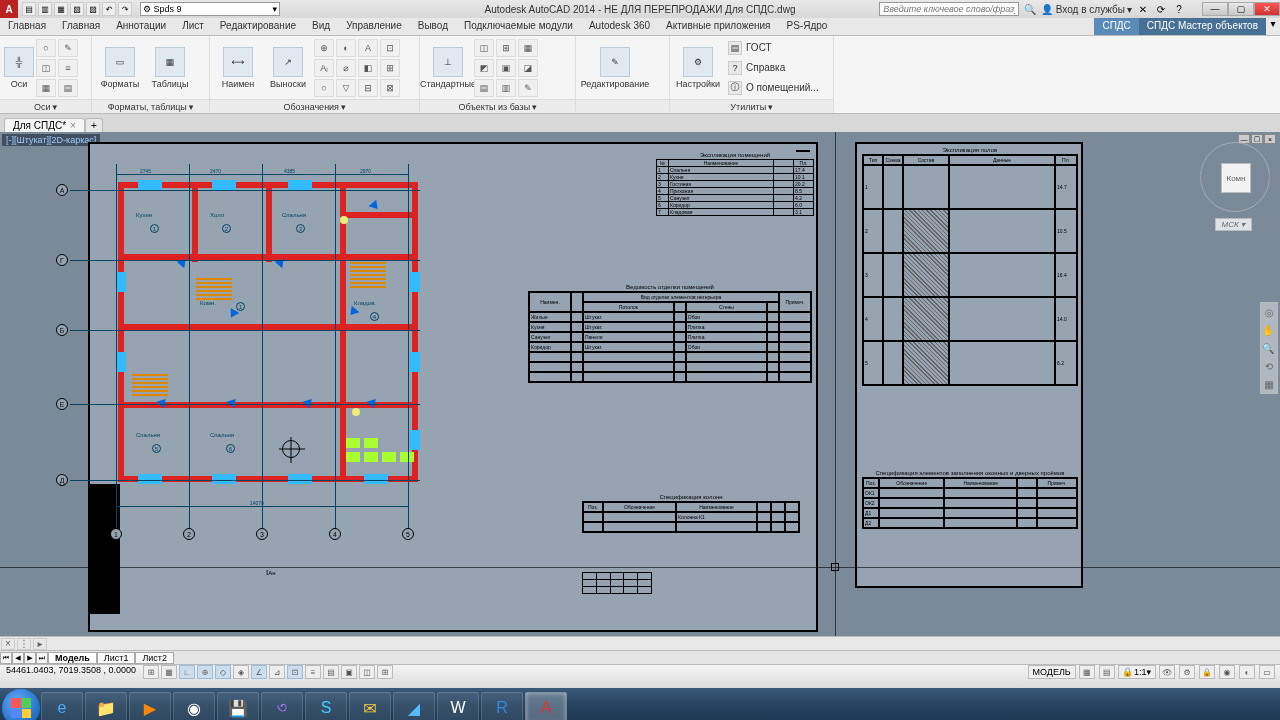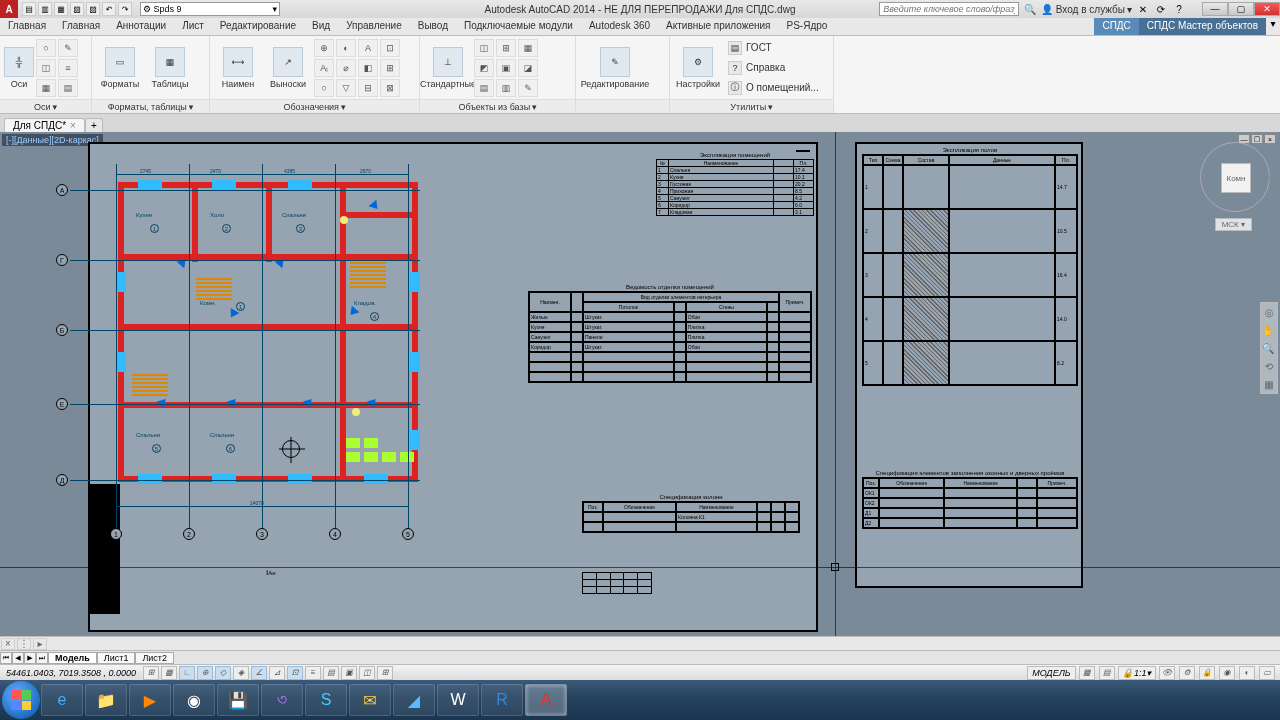--- a/index.html
+++ b/index.html
@@ -87,39 +87,39 @@
 
 .crosshair-h { position:absolute; top:435px; left:0; width:100%; height:1px; background:rgba(0,0,0,.6);}
 .crosshair-v { position:absolute; left:835px; top:0; width:1px; height:100%; background:rgba(0,0,0,.6);}
 .crosshair-box { position:absolute; top:431px; left:831px; width:8px; height:8px; border:1px solid #000;}
 
 
 .navcube { position: absolute; right: 10px; top: 10px; width: 70px; height: 70px; }
 .navcube .ring { width: 70px; height: 70px; border: 1px solid #aab; border-radius: 50%; position: relative; }
 .navcube .face { position: absolute; left: 20px; top: 20px; width: 30px; height: 30px; background: #f2f2f2; border: 1px solid #bbb; display: flex; align-items: center; justify-content: center; font-size: 8px; color: #666; }
 .navcube .dir { position: absolute; font-size: 8px; color: #888; }
-.wcs { position:absolute; right: 28px; top: 86px; font-size: 8px; background: #dfe3e8; border: 1px solid #bbb; padding: 1px 6px; color:#666;}
+.wcs { position:absolute; right: 28px; top: 86px; font-size: 8px; background: #dfe3e8; border: 1px solid #bbb; padding: 1px 6px; color:#666;font-style:italic;}
 .viewtools { position:absolute; right:2px; top:170px; width:18px; background: rgba(230,230,230,.5); border:1px solid #bbb; display:flex; flex-direction:column;}
 .viewtools .vt { height:18px; display:flex; align-items:center; justify-content:center; font-size:10px; color:#666;}
 .mini-winbtns { position:absolute; right:4px; top:2px; display:flex; gap:1px;}
 .mini-winbtns span{width:12px;height:10px;background:#ccc;border:1px solid #888;font-size:7px;display:flex;align-items:center;justify-content:center;}
 
 
 .cmdline-area { height: 14px; background: #e8e8e8; display: flex; align-items: center; font-size: 10px; border-top:1px solid #bbb;}
 .cmdline-area .cbtn { width: 14px; height: 12px; display:flex; align-items:center; justify-content:center; color:#666; border:1px solid #ccc; margin:0 1px;}
 .cmdline-area input { flex: 1; border: 1px solid #ccc; height: 12px; font-size: 10px; font-style: italic; color: #999; padding: 0 3px; background:#fff;}
 
 
 .layout-tabs { height: 14px; background: #e4e4e4; display: flex; align-items: center; font-size: 9px; border-top:1px solid #bbb;}
 .layout-tabs .nav { width: 12px; height: 12px; border: 1px solid #aaa; background: #f4f4f4; display: flex; align-items: center; justify-content: center; font-size: 7px;}
 .layout-tabs .ltab { padding: 0 6px; border: 1px solid #aaa; background: #f8f8f8; height: 12px; display:flex; align-items:center;}
 .layout-tabs .ltab.active { background: #fff; font-weight: bold; }
 
 
-.statusbar { height: 16px; background: linear-gradient(#f4f4f4,#dcdcdc); display: flex; align-items: center; font-size: 9px; border-top: 1px solid #bbb; font-style: italic; }
+.statusbar { height: 24px; background: linear-gradient(#f4f4f4,#dcdcdc); display: flex; align-items: flex-start; font-size: 9px; border-top: 1px solid #bbb; }
 .statusbar .coords { padding: 0 6px; }
 .statusbar .sbtn { width: 16px; height: 14px; border: 1px solid #bbb; background: #eee; margin: 0 1px; display:flex; align-items:center; justify-content:center; font-size:8px; color:#555;}
 .statusbar .sbtn.blue { background:#cde; border-color:#9bd;}
 .statusbar .spacer { flex: 1; }
 .statusbar .rcluster { display:flex; align-items:center; gap:2px; padding-right:4px;}
 .statusbar .pill { border:1px solid #bbb; background:#eee; padding:0 4px; height:14px; display:flex; align-items:center;}
 
 
 .taskbar { height: 40px; background: linear-gradient(#3a5a7a,#274460 40%,#1a3550); display: flex; align-items: center; padding: 0 2px; position: relative;}
 .taskbar .start { width: 38px; height: 38px; border-radius: 50%; background: radial-gradient(circle at 40% 35%, #6af, #05a); display:flex; align-items:center; justify-content:center;}
@@ -310,21 +310,21 @@
 
 <div class="doc-tabs">
   <div class="doc-tab">
       <span>Для СПДС*</span>
       <span class="close">×</span>
     </div>
   <div class="doc-tab new">+</div>
 </div>
 
 <div class="workspace">
-  <div class="viewport-label">[-][Данные][2D-каркас]</div>
+  <div class="viewport-label">[-][Штукат][2D-каркас]</div>
   <div class="mini-winbtns">
     <span>—</span>
     <span>▢</span>
     <span>×</span>
   </div>
 
   <div class="paper">
     <div class="sheet-strip"></div>
     <div style="position:absolute;right:6px;top:6px;width:14px;height:10px;background:#000"></div>
   </div>

